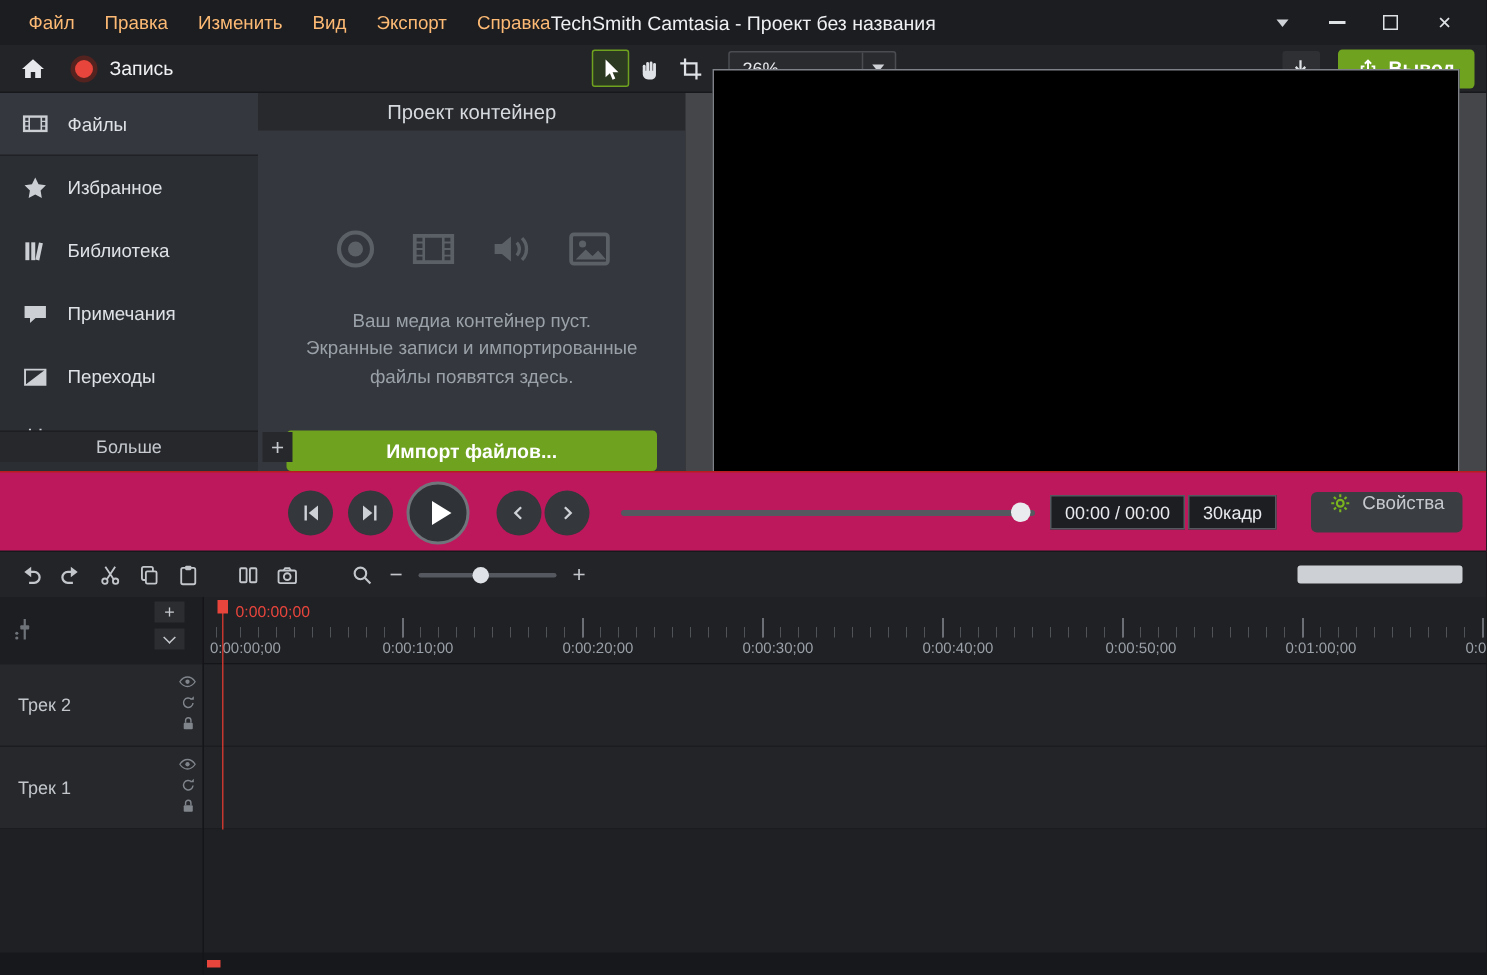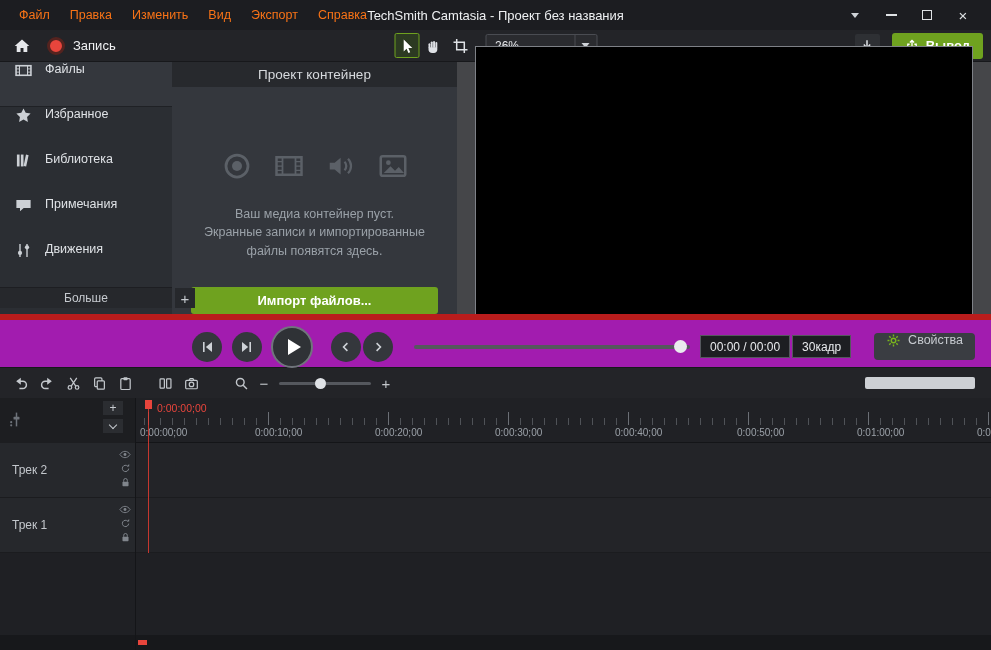--- a/index.html
+++ b/index.html
@@ -5,21 +5,21 @@
 <style>
   *{box-sizing:border-box;margin:0;padding:0}
   body{background:#0b0b0d;font-family:"Liberation Sans",sans-serif}
   svg{display:block}
   .app{width:991px;height:650px;display:flex;flex-direction:column;background:#202125;color:#e8eaed;
        overflow:hidden;user-select:none;position:relative;font-family:"Liberation Sans",sans-serif}
 
   
   .titlebar{height:30px;background:#1c1d21;display:flex;align-items:center;padding:0 10px;position:relative;flex:none}
   .menus{display:flex;gap:2px;z-index:2}
-  .menu-item{padding:4px 9px;font-size:12.5px;color:#f97316;cursor:default}
+  .menu-item{padding:4px 9px;font-size:12.5px;color:#fdba74;cursor:default}
   .window-title{position:absolute;left:0;right:0;text-align:center;font-size:13px;color:#eef0f2;pointer-events:none}
   .win-controls{margin-left:auto;display:flex;align-items:center;z-index:2}
   .win-btn{width:36px;height:30px;display:flex;align-items:center;justify-content:center;color:#dfe2e5;font-size:15px}
   .caret-down{width:0;height:0;border-left:4px solid transparent;border-right:4px solid transparent;border-top:5px solid #cfd3d8}
   .min-bar{width:11px;height:2px;background:#dfe2e5}
   .max-box{width:10px;height:10px;border:1.5px solid #dfe2e5}
 
   
   .toolbar{height:32px;background:#232428;display:flex;align-items:center;padding:0 8px;position:relative;flex:none;border-bottom:1px solid #17181b}
   .tb-btn{width:27px;height:26px;display:flex;align-items:center;justify-content:center;color:#e6e8eb;border-radius:2px}
@@ -33,42 +33,42 @@
                display:flex;align-items:center;font-size:12px;color:#e6e8eb;padding-left:9px}
   .zoom-caret{margin-left:auto;width:22px;height:100%;display:flex;align-items:center;justify-content:center;border-left:1px solid #4a4c52}
   .toolbar-right{margin-left:auto;display:flex;align-items:center;gap:12px}
   .dl-btn{width:25px;height:24px;background:#2e3034;border-radius:2px;display:flex;align-items:center;justify-content:center;color:#dfe2e6}
   .export-btn{height:26px;padding:0 13px;background:#6fa21f;border-radius:3px;display:flex;align-items:center;gap:7px;
               color:#fff;font-size:13px;font-weight:bold}
 
   
   .main{flex:1;display:flex;min-height:0;position:relative}
   .sidebar{width:172px;background:#2b2e33;display:flex;flex-direction:column;position:relative;flex:none}
-  .side-item{height:45px;display:flex;gap:13px;padding-left:15px;font-size:12.5px;color:#dfe2e6}
+  .side-item{height:45px;display:flex;align-items:center;gap:13px;padding-left:15px;font-size:12.5px;color:#dfe2e6}
   .side-item .sic{width:17px;height:17px;color:#ccd0d5;flex:none}
   .side-item.selected{background:#34373d;border-bottom:1px solid #1f2125}
   .more-row{position:absolute;left:0;bottom:6px;width:172px;height:21px;background:#26282c;border-top:1px solid #1d1e22;
             display:flex;align-items:center;justify-content:center;font-size:12px;color:#c6cacf}
   .more-plus{position:absolute;left:175px;bottom:6px;width:20px;height:20px;background:#26282c;color:#c6cacf;
              display:flex;align-items:center;justify-content:center;font-size:15px;z-index:3}
 
   .media-panel{width:285px;background:#34373d;display:flex;flex-direction:column;align-items:center;flex:none}
   .media-header{width:100%;height:30px;background:#27292d;display:flex;align-items:center;justify-content:center;
                 font-size:13.5px;color:#d6d9dd}
   .media-icons{display:flex;gap:22px;margin-top:64px;color:#5b6067}
   .media-icons .mic{width:30px;height:30px}
   .media-empty{margin-top:24px;text-align:center;font-size:12.5px;color:#9aa1a8;line-height:1.5}
   .import-btn{margin-top:26px;width:247px;height:33px;background:#6fa21f;color:#fff;font-weight:bold;font-size:13px;
               border-radius:3px;display:flex;align-items:center;justify-content:center}
 
   .preview{flex:1;background:#454649;display:flex;align-items:center;justify-content:center}
   .canvas{width:498px;height:285px;background:#000;border:1px solid #7e8187}
 
   
-  .playback-bar{height:54px;background:#a21caf;position:relative;flex:none;border-top:6px solid #b91c1c;border-bottom:1px solid #17181b}
+  .playback-bar{height:54px;background:#be185d;position:relative;flex:none;border-top:1px solid #b91c1c;border-bottom:1px solid #17181b}
   .pb-circle{position:absolute;width:30px;height:30px;top:12px;border-radius:50%;background:#34373c;color:#ced2d7;
              display:flex;align-items:center;justify-content:center}
   .play-btn{position:absolute;width:42px;height:42px;top:6px;border-radius:50%;background:#2f3236;border:2px solid #70757c;
             display:flex;align-items:center;justify-content:center}
   .play-tri{width:0;height:0;border-top:8px solid transparent;border-bottom:8px solid transparent;border-left:13px solid #fff;margin-left:4px}
   .pb-slider{position:absolute;left:414px;top:12px;width:276px;height:30px}
   .pb-track{position:absolute;left:0;right:0;top:13px;height:4px;background:#55585e;border-radius:2px}
   .pb-handle{position:absolute;left:260px;top:8px;width:13px;height:13px;border-radius:50%;background:#e9ebee}
   .time-group{position:absolute;left:700px;top:15px;display:flex;gap:2px}
   .time-box{height:23px;background:#1d1e22;border:1px solid #55585e;display:flex;align-items:center;padding:0 9px;
@@ -242,20 +242,27 @@
         <span>Библиотека</span>
       </div>
       <div class="side-item">
         <svg class="sic" viewBox="0 0 16 16">
             <path d="M1.3 2.8h13.4v7.6H8.2l-3.5 3.1v-3.1H1.3z" fill="currentColor"></path>
           </svg>
         <span>Примечания</span>
       </div>
       <div class="side-item">
         <svg class="sic" viewBox="0 0 16 16">
+            <path d="M1.6 3.2h12.8v9.6H1.6z" fill="none" stroke="currentColor" stroke-width="1.2"></path>
+            <path d="M14.4 3.2v9.6H1.6z" fill="currentColor"></path>
+          </svg>
+        <span>Переходы</span>
+      </div>
+      <div class="side-item">
+        <svg class="sic" viewBox="0 0 16 16">
             <g stroke="currentColor">
               <path d="M4.7 1.8v12.4M11.3 1.8v12.4" stroke-width="1.3"></path>
               <circle cx="4.7" cy="10.3" r="2" fill="currentColor" stroke="none"></circle>
               <circle cx="11.3" cy="5" r="2" fill="currentColor" stroke="none"></circle>
             </g>
           </svg>
         <span>Движения</span>
       </div>
       <div class="more-row">
         <span>Больше</span>

